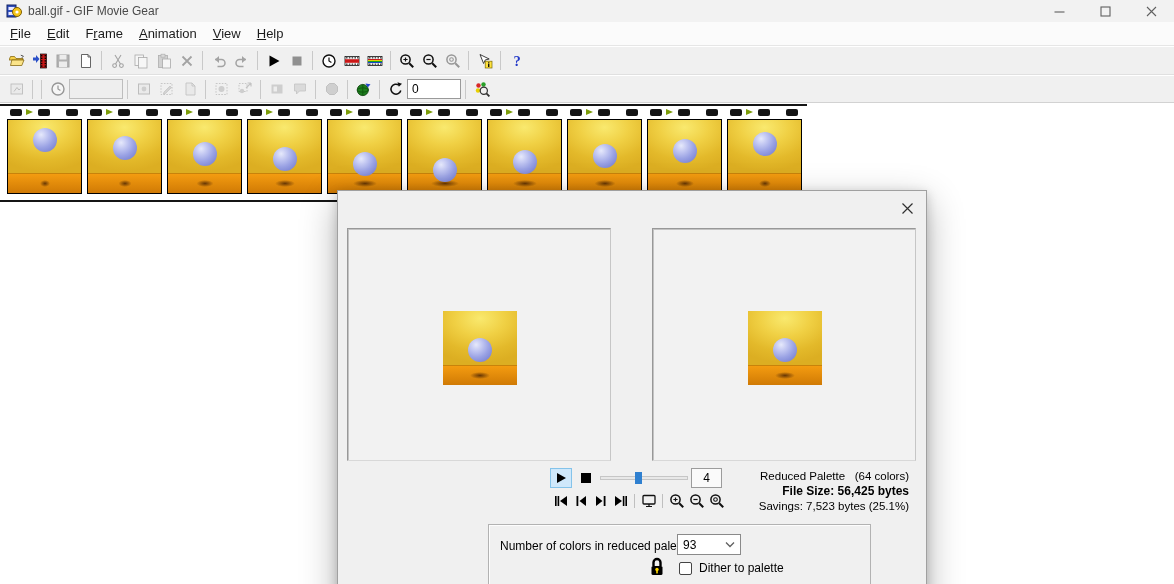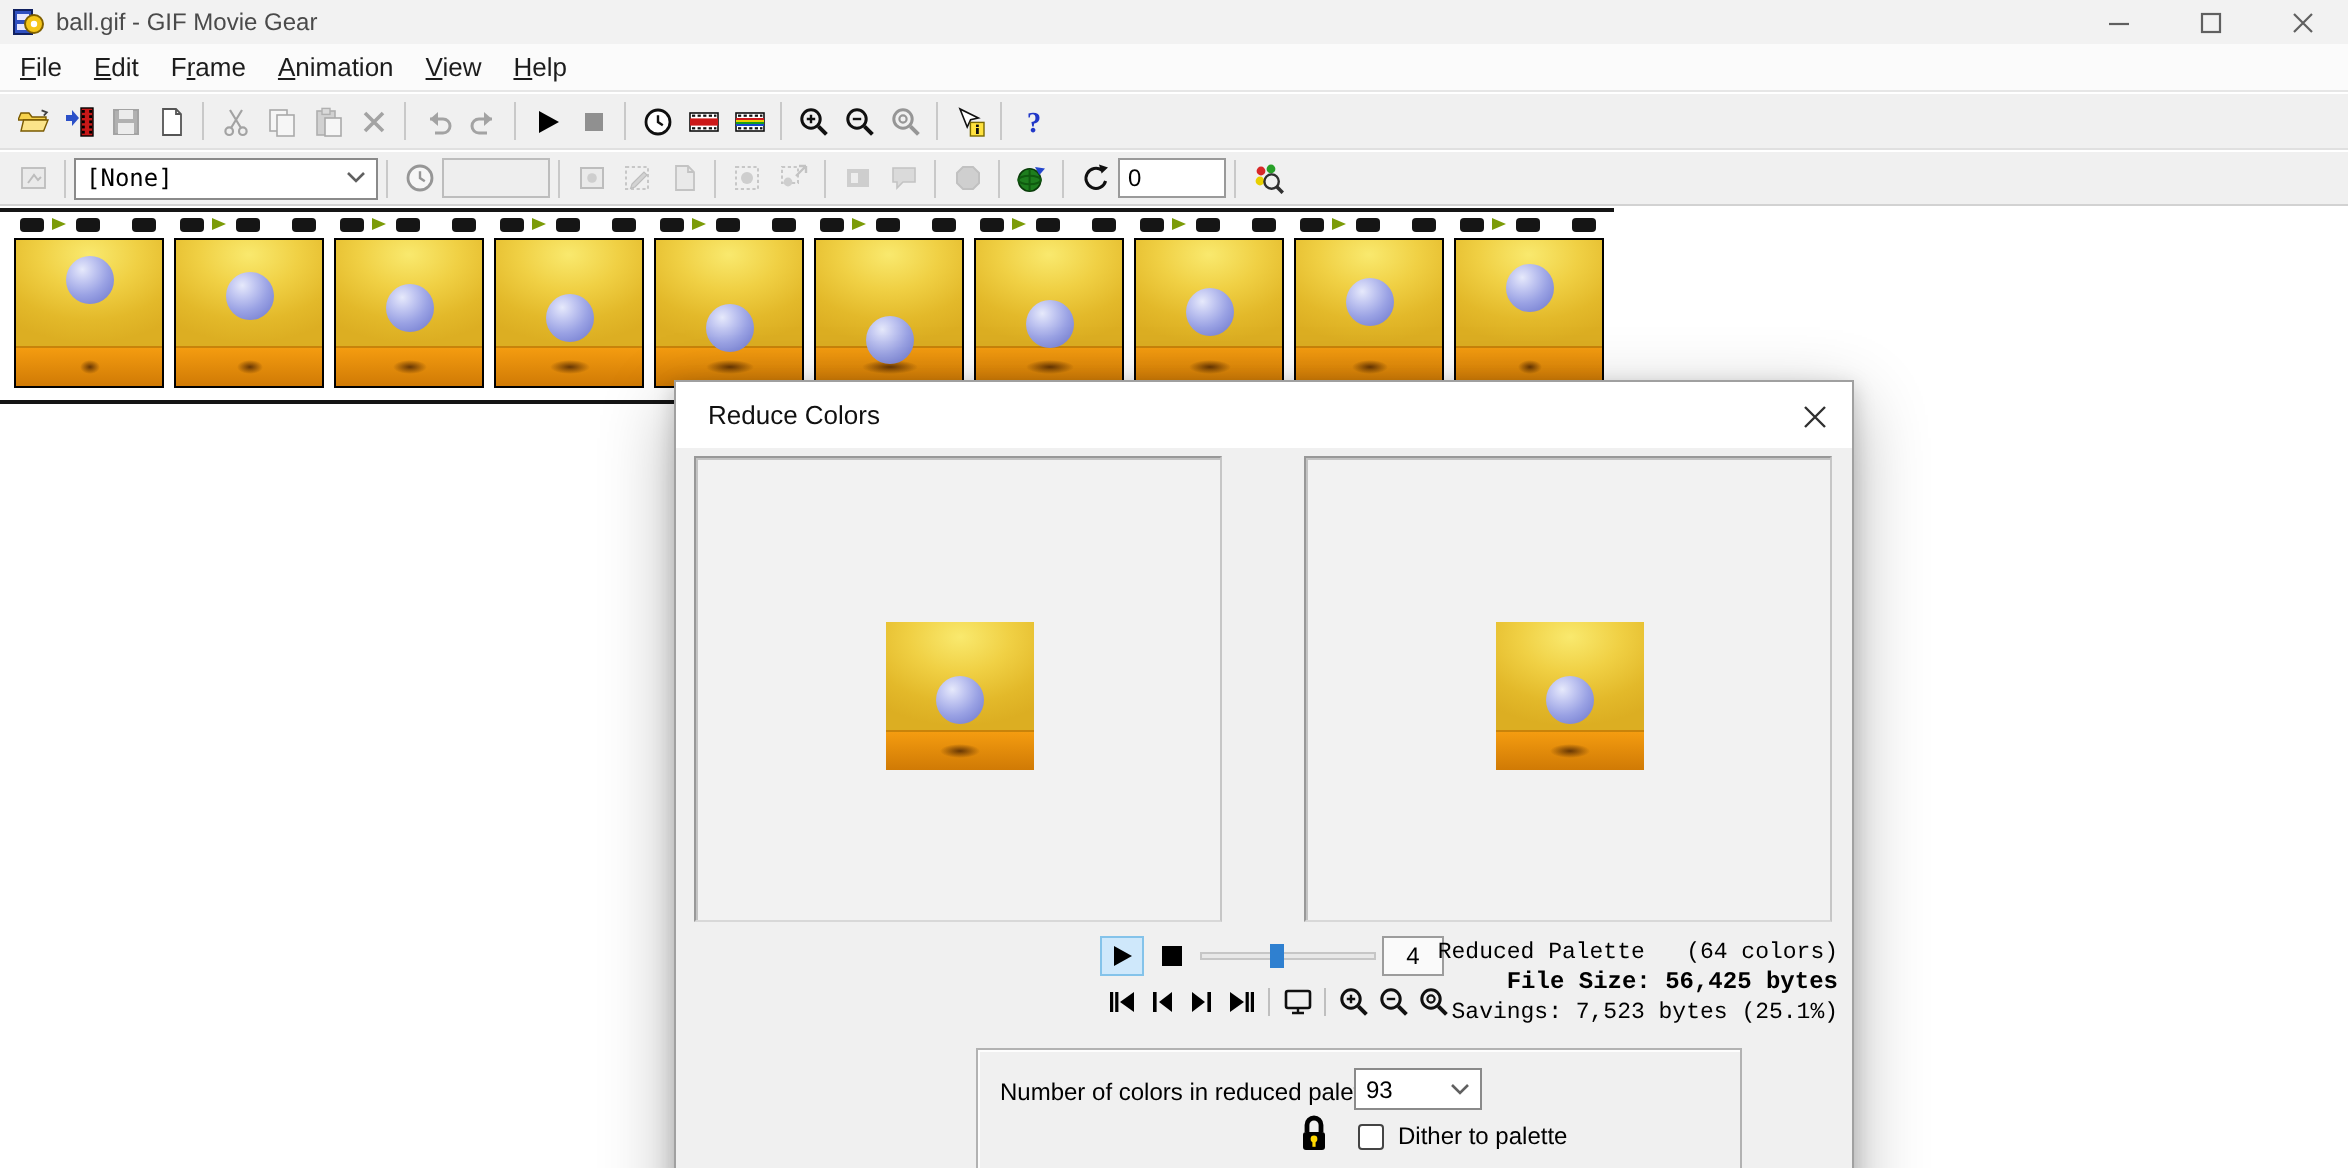--- a/index.html
+++ b/index.html
@@ -68,22 +68,22 @@
                padding-left:16px; font-size:13px; color:#101010; }
   .dlg-close { position:absolute; top:5px; right:7px; width:24px; height:24px;
                display:flex; align-items:center; justify-content:center; }
   .pane { position:absolute; top:37px; width:264px; height:233px; background:#f2f2f2;
           border:1px solid #989898; border-bottom-color:#d8d8d8; border-right-color:#c6c6c6;
           box-shadow:inset 1px 1px 0 rgba(110,110,110,.35); }
   #pane-left { left:9px; } #pane-right { left:314px; }
   .preview { position:absolute; left:95px; top:82px; width:74px; height:74px; }
 
   .info-left  { position:absolute; left:15px;  top:278px; font-size:11.5px; line-height:15px; color:#000; }
-  .info-right { position:absolute; right:7px;  top:278px; font-size:11.5px; line-height:15px;
-                color:#000; text-align:right;font-family:Liberation Mono, monospace; }
+  .info-right { position:absolute; right:17px;  top:278px; font-size:11.5px; line-height:15px;
+                color:#000; text-align:right; }
   .bold { font-weight:bold; font-size:12px; }
   .pre { white-space:pre; }
 
   .transport { position:absolute; left:212px; top:277px; }
   .tr-row1 { display:flex; align-items:center; gap:3px; }
   .pbtn { width:22px; height:20px; display:flex; align-items:center; justify-content:center; }
   .pbtn.active { background:#cfe8fb; border:1px solid #84c3ea; }
   .slider { position:relative; width:88px; height:18px; }
   .groove { position:absolute; left:0; right:0; top:7px; height:4px; background:#e8e8e8; border:1px solid #c6c6c6; }
   .thumb { position:absolute; top:3px; width:7px; height:12px; background:#2f80d0; }
@@ -362,28 +362,20 @@
 <div class="toolbar" id="tb-frame">
     <div class="tbtn disabled">
       <span class="icw">
         <svg width="16" height="16" viewBox="0 0 16 16">
           <rect x="2" y="3" width="11.5" height="10" fill="#e2e2e2" stroke="#707070" stroke-width="0.9"></rect>
           <path d="M5 10.5l3-4 2 2.5 1.5-1.5" fill="none" stroke="#707070" stroke-width="1"></path>
         </svg>
       </span>
     </div>
     <div class="sep"></div>
-    <div class="combo mono" style="width: 152px;">
-      <span class="combo-val">[None]</span>
-      <span class="chev">
-        <svg width="10" height="8" viewBox="0 0 10 8">
-          <path d="M1 1.5l4 4 4-4" fill="none" stroke="#606060" stroke-width="1.3"></path>
-        </svg>
-      </span>
-    </div>
     <div class="sep"></div>
     <div class="tbtn disabled">
       <span class="icw">
         <svg width="16" height="16" viewBox="0 0 16 16">
           <circle cx="8" cy="8" r="6" fill="#fff" stroke="#101010" stroke-width="1.4"></circle>
           <path d="M8 4.6V8l2.4 1.6" fill="none" stroke="#101010" stroke-width="1.2"></path>
         </svg>
       </span>
     </div>
     <div class="field disabled" style="width: 54px;"></div>
@@ -603,23 +595,20 @@
           <div class="fv-shadow" style="width: 12px;"></div>
           <div class="fv-ball" style="top: calc(33% - 12px);"></div>
         </div>
       </div>
     </div>
   <div class="fs-bottom"></div>
   <div class="fs-line"></div>
 </div>
 
 <div class="dialog">
-  <div class="dlg-title">
-    <span>Reduce Colors</span>
-  </div>
   <div class="dlg-close">
     <svg width="13" height="13" viewBox="0 0 13 13">
         <path d="M1.5 1.5l10 10M11.5 1.5l-10 10" stroke="#303030" stroke-width="1.2"></path>
       </svg>
   </div>
 
   <div class="pane" id="pane-left">
     <div class="preview" id="preview-left">
         <div class="fv">
           <div class="fv-floor"></div>

